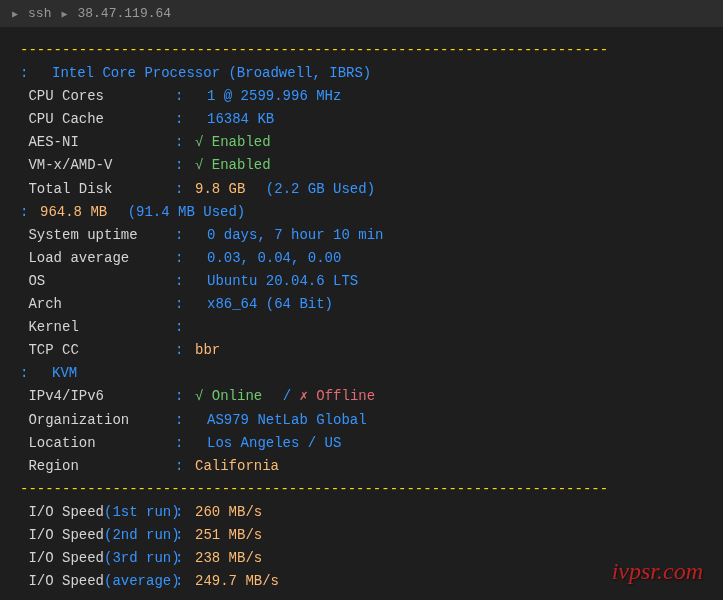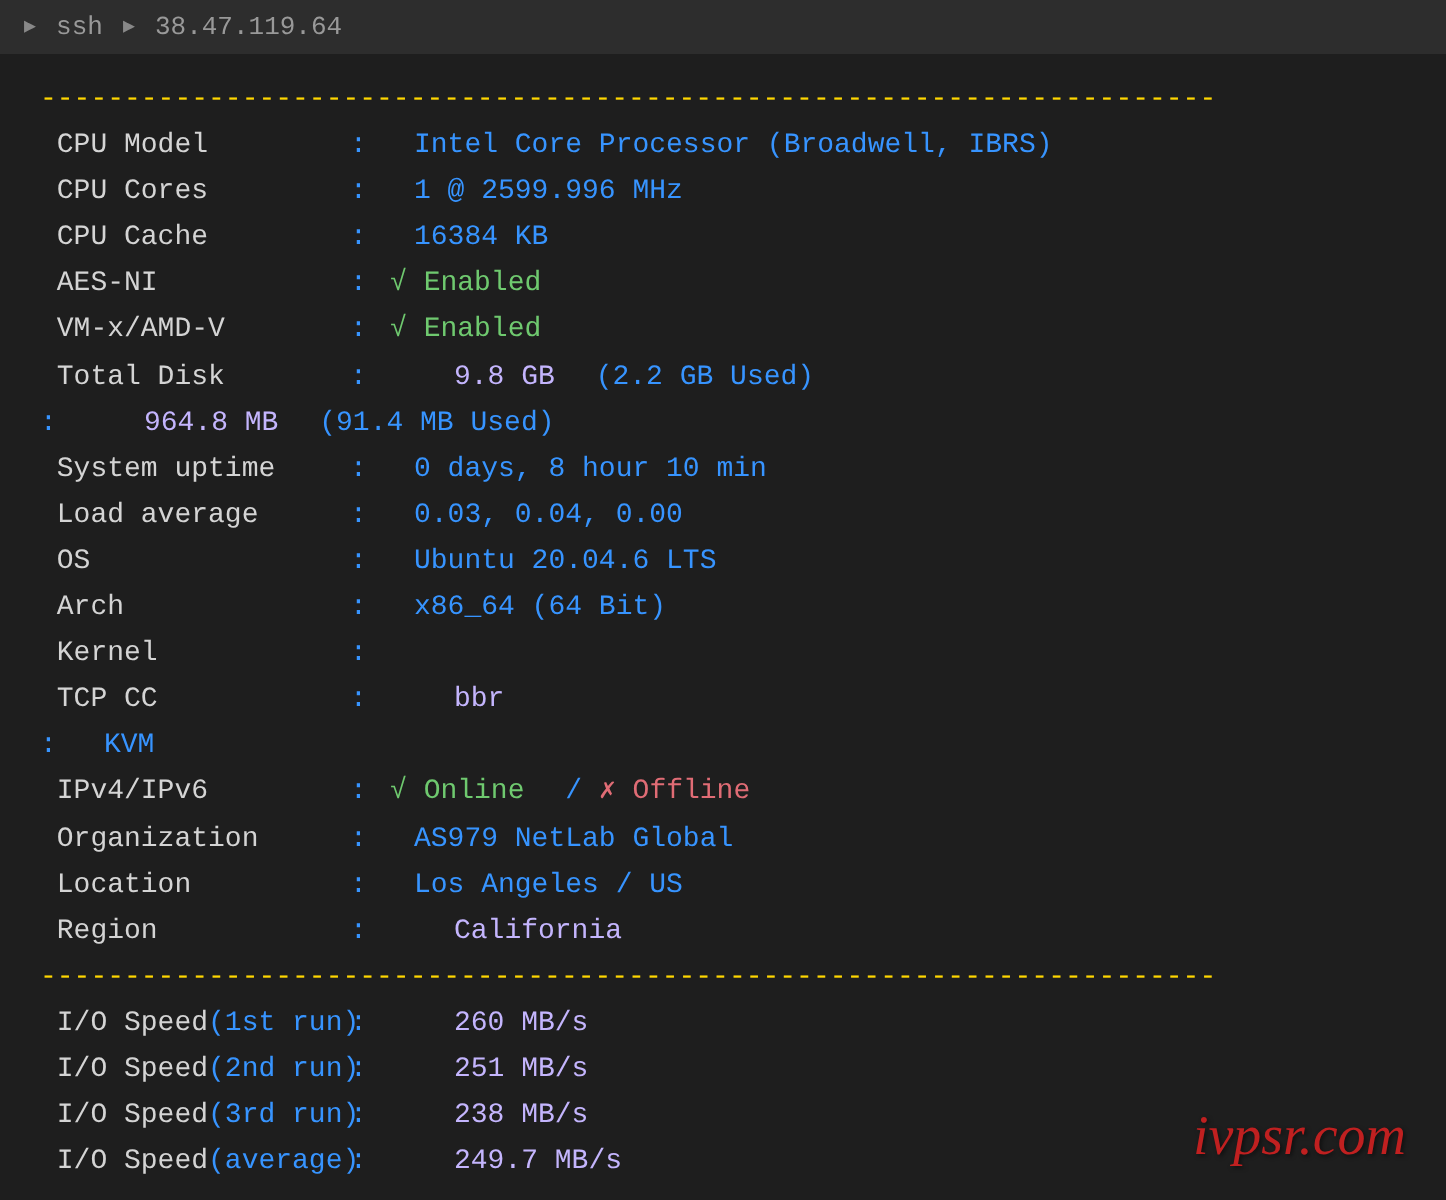--- a/index.html
+++ b/index.html
@@ -47,59 +47,59 @@
     }
     .colon {
       color: #3794ff;
       width: 20px;
       display: inline-block;
     }
     .value {
       color: #3794ff;
       margin-left: 12px;
     }
-    .yellow { color: #c4b5fd; margin-left: 32px; }
+    .yellow { color: #fdba74; }
     .green { color: #6fc96f; }
     .red { color: #e06c75; }
     .paren-label {
       color: #3794ff;
     }
     .watermark {
       position: absolute;
       bottom: 15px;
       right: 20px;
       color: #c02020;
       font-family: 'Brush Script MT', cursive;
-      font-size: 28px;
+      font-size: 24px;
       font-style: italic;
       text-shadow: 1px 1px 2px rgba(0,0,0,0.5);
       pointer-events: none;
     }
   </style>
 </head>
 <body>
 
 <div class="titlebar">
   <span class="triangle">▶</span>
   <span>ssh</span>
   <span class="triangle">▶</span>
   <span>38.47.119.64</span>
 </div>
 
 <div class="terminal">
   <div class="divider">----------------------------------------------------------------------</div>
   <div id="main-rows">
-      <div class="row"><span class="label"> CPU Model</span><span class="colon">: </span><span class="value">Intel Core Processor (Broadwell, IBRS)</span></div>
+      <div class="row"><span class="colon">: </span><span class="value">Intel Core Processor (Broadwell, IBRS)</span></div>
       <div class="row"><span class="label"> CPU Cores</span><span class="colon">: </span><span class="value">1 @ 2599.996 MHz</span></div>
       <div class="row"><span class="label"> CPU Cache</span><span class="colon">: </span><span class="value">16384 KB</span></div>
       <div class="row"><span class="label"> AES-NI</span><span class="colon">: </span><span class="green">√ </span><span class="green">Enabled</span></div>
       <div class="row"><span class="label"> VM-x/AMD-V</span><span class="colon">: </span><span class="green">√ </span><span class="green">Enabled</span></div>
       <div class="row"><span class="label"> Total Disk</span><span class="colon">: </span><span class="yellow">9.8 GB</span><span> </span><span class="value">(2.2 GB Used)</span></div>
       <div class="row"><span class="colon">: </span><span class="yellow">964.8 MB</span><span> </span><span class="value">(91.4 MB Used)</span></div>
-      <div class="row"><span class="label"> System uptime</span><span class="colon">: </span><span class="value">0 days, 8 hour 10 min</span></div>
+      <div class="row"><span class="label"> System uptime</span><span class="colon">: </span><span class="value">0 days, 7 hour 10 min</span></div>
       <div class="row"><span class="label"> Load average</span><span class="colon">: </span><span class="value">0.03, 0.04, 0.00</span></div>
       <div class="row"><span class="label"> OS</span><span class="colon">: </span><span class="value">Ubuntu 20.04.6 LTS</span></div>
       <div class="row"><span class="label"> Arch</span><span class="colon">: </span><span class="value">x86_64 (64 Bit)</span></div>
       <div class="row"><span class="label"> Kernel</span><span class="colon">: </span></div>
       <div class="row"><span class="label"> TCP CC</span><span class="colon">: </span><span class="yellow">bbr</span></div>
       <div class="row"><span class="colon">: </span><span class="value">KVM</span></div>
       <div class="row"><span class="label"> IPv4/IPv6</span><span class="colon">: </span><span class="green">√ </span><span class="green">Online</span><span class="value"> / </span><span class="red">✗ </span><span class="red">Offline</span></div>
       <div class="row"><span class="label"> Organization</span><span class="colon">: </span><span class="value">AS979 NetLab Global</span></div>
       <div class="row"><span class="label"> Location</span><span class="colon">: </span><span class="value">Los Angeles / US</span></div>
       <div class="row"><span class="label"> Region</span><span class="colon">: </span><span class="yellow">California</span></div>

